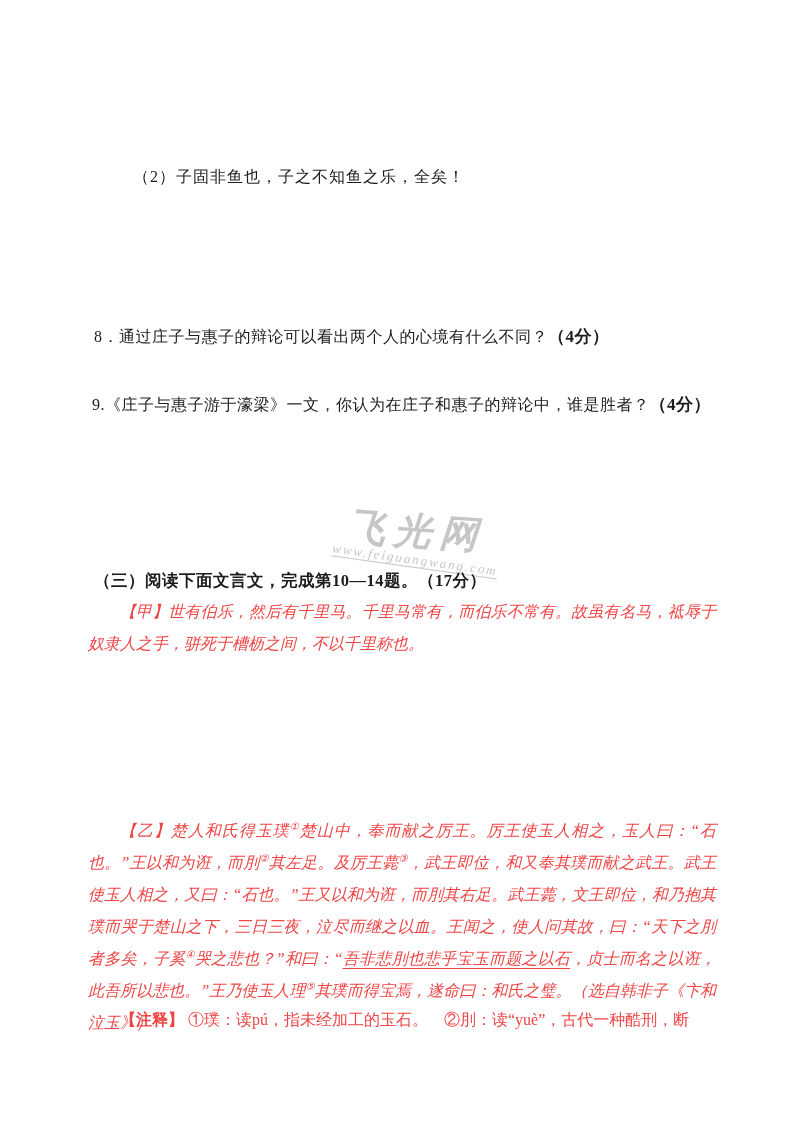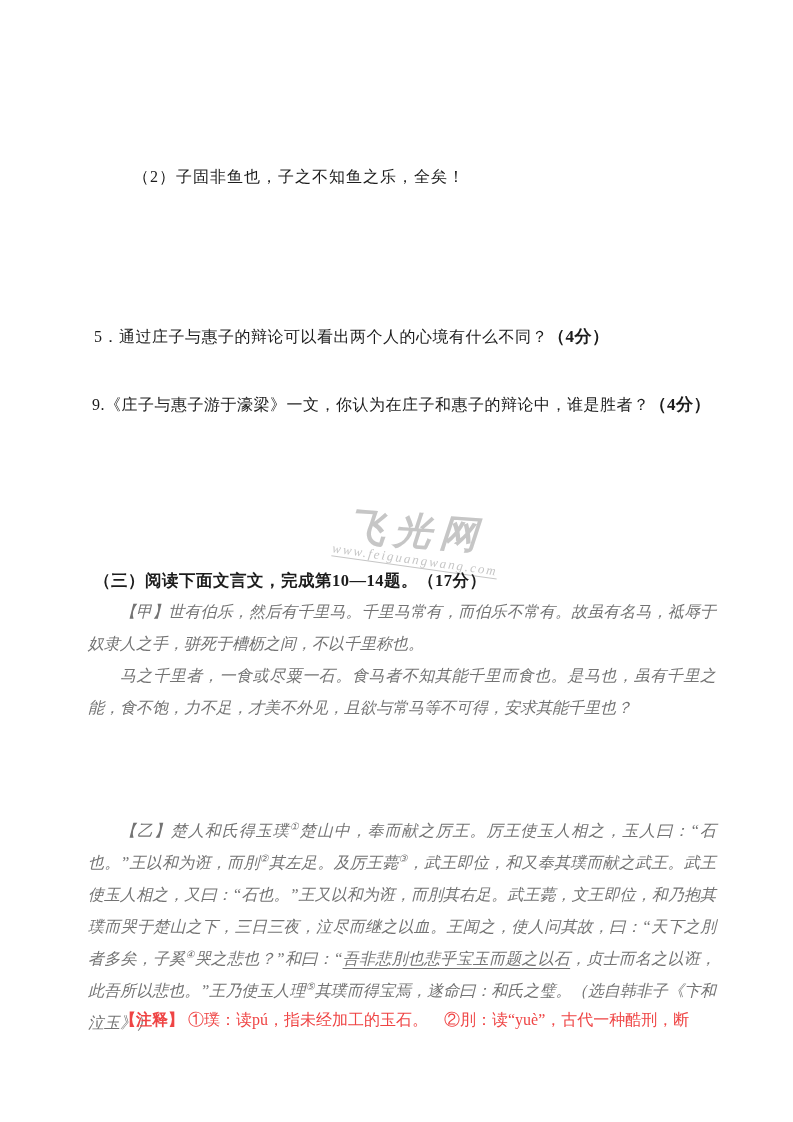--- a/index.html
+++ b/index.html
@@ -82,21 +82,21 @@
     text-align: right;
   }
 
   .passage {
     left: 88px;
     width: 628px;
     font-size: 16px;
     line-height: 32px;
     text-align: justify;
     font-style: italic; 
-    color: #737373;
+    color: #ef4444;
   }
   .passage p {
     margin: 0;
     text-indent: 2em;
   }
   .passage-jia { top: 596px; }
   .passage-yi  { top: 815px; font-family: Liberation Serif, serif; }
 
   sup.sup {
     font-size: 10px;
@@ -121,37 +121,36 @@
   .notes .notes-label { font-weight: bold; }
 </style>
 </head>
 <body>
 
 <div class="page">
 
   <div class="abs answer-line">（2）子固非鱼也，子之不知鱼之乐，全矣！</div>
 
   <div class="abs question q8">
-    <span>5．通过庄子与惠子的辩论可以看出两个人的心境有什么不同？</span><span class="score">（4分）</span>
+    <span>8．通过庄子与惠子的辩论可以看出两个人的心境有什么不同？</span><span class="score">（4分）</span>
   </div>
 
   <div class="abs question q9">
     <span>9.《庄子与惠子游于濠梁》一文，你认为在庄子和惠子的辩论中，谁是胜者？</span><span class="score">（4分）</span>
   </div>
 
   <div class="abs watermark">
     <div class="wm-logo">飞光网</div>
     <span class="wm-url">www.feiguangwang.com</span>
   </div>
 
   <div class="abs section-heading">（三）阅读下面文言文，完成第10—14题。（17分）</div>
 
   <div class="abs passage passage-jia">
     <p>【甲】世有伯乐，然后有千里马。千里马常有，而伯乐不常有。故虽有名马，祗辱于奴隶人之手，骈死于槽枥之间，不以千里称也。</p>
-    <p>马之千里者，一食或尽粟一石。食马者不知其能千里而食也。是马也，虽有千里之能，食不饱，力不足，才美不外见，且欲与常马等不可得，安求其能千里也？</p>
   </div>
 
   <div class="abs passage passage-yi">
     <p><span>【乙】楚人和氏得玉璞</span><sup class="sup">①</sup><span>楚山中，奉而献之厉王。厉王使玉人相之，玉人曰：“石也。”王以和为诳，而刖</span><sup class="sup">②</sup><span>其左足。及厉王薨</span><sup class="sup">③</sup><span>，武王即位，和又奉其璞而献之武王。武王使玉人相之，又曰：“石也。”王又以和为诳，而刖其右足。武王薨，文王即位，和乃抱其璞而哭于楚山之下，三日三夜，泣尽而继之以血。王闻之，使人问其故，曰：“天下之刖者多矣，子奚</span><sup class="sup">④</sup><span>哭之悲也？”和曰：“</span><span class="u">吾非悲刖也悲乎宝玉而题之以石</span><span>，贞士而名之以诳，此吾所以悲也。”王乃使玉人理</span><sup class="sup">⑤</sup><span>其璞而得宝焉，遂命曰：和氏之璧。（选自韩非子《卞和泣玉》）</span></p>
   </div>
 
   <div class="abs notes">
     <span class="notes-label">【注释】</span><span> ①璞：读pú，指未经加工的玉石。　②刖：读“yuè”，古代一种酷刑，断</span>
   </div>
 

